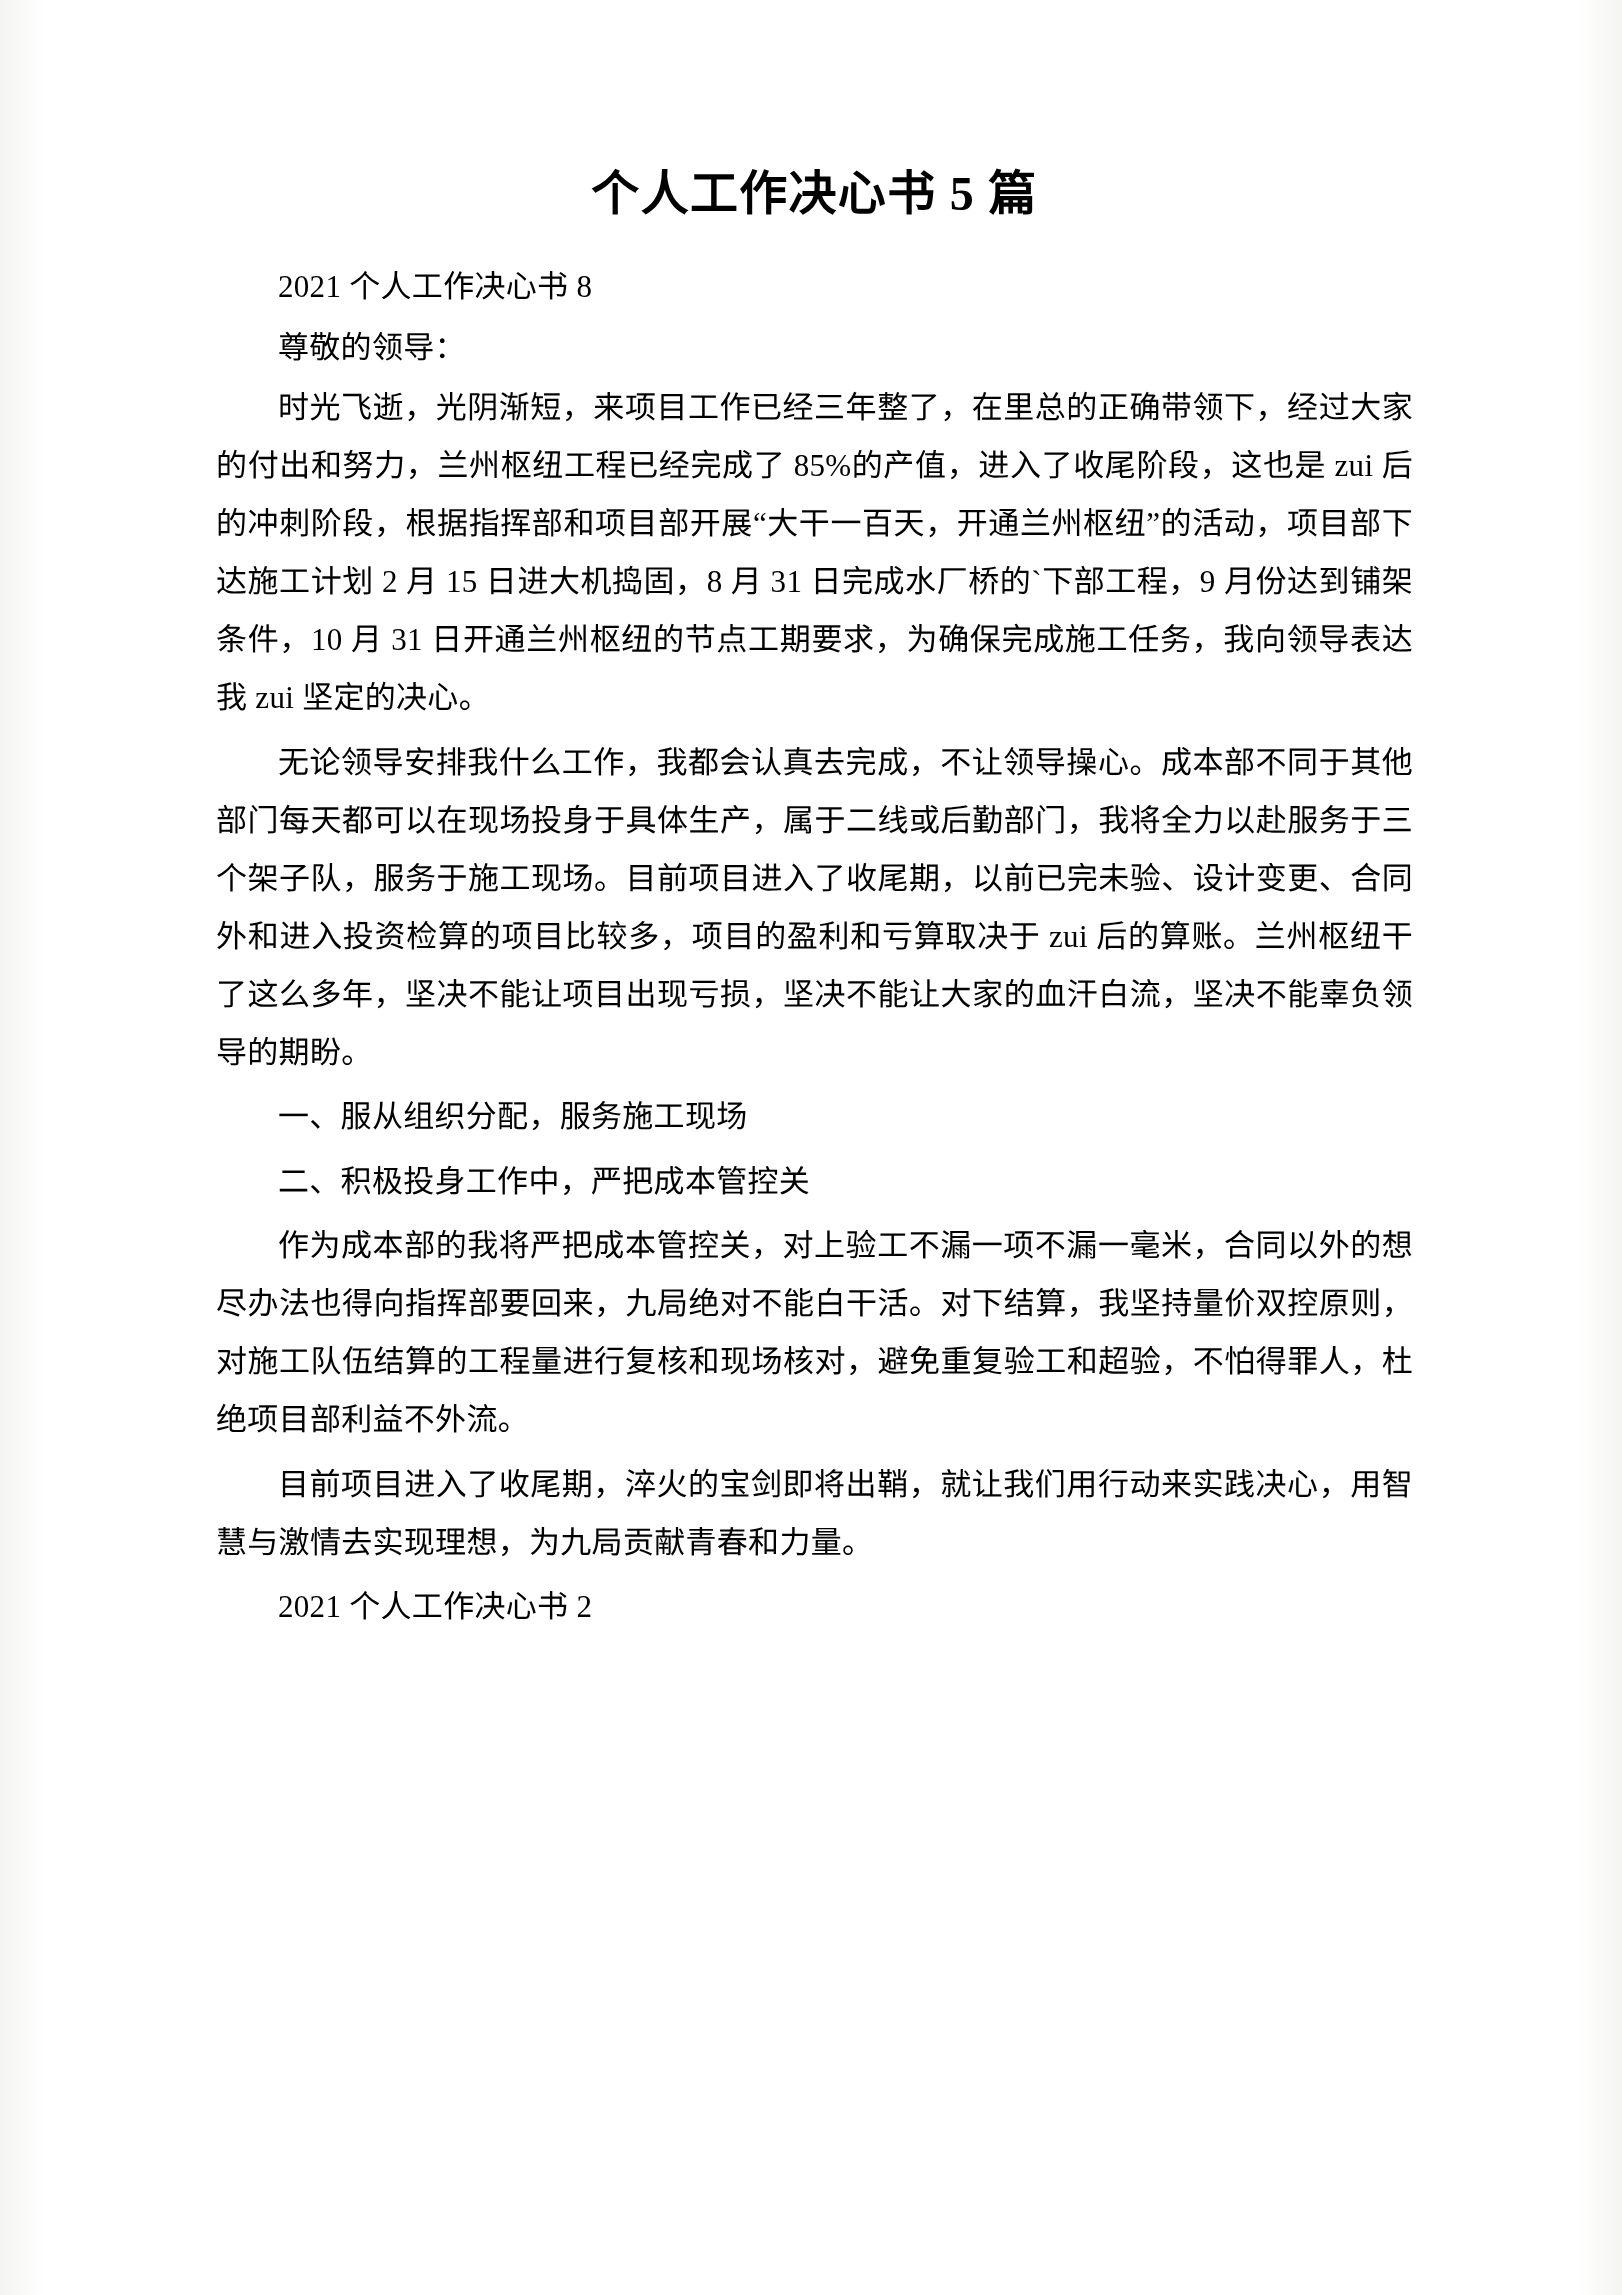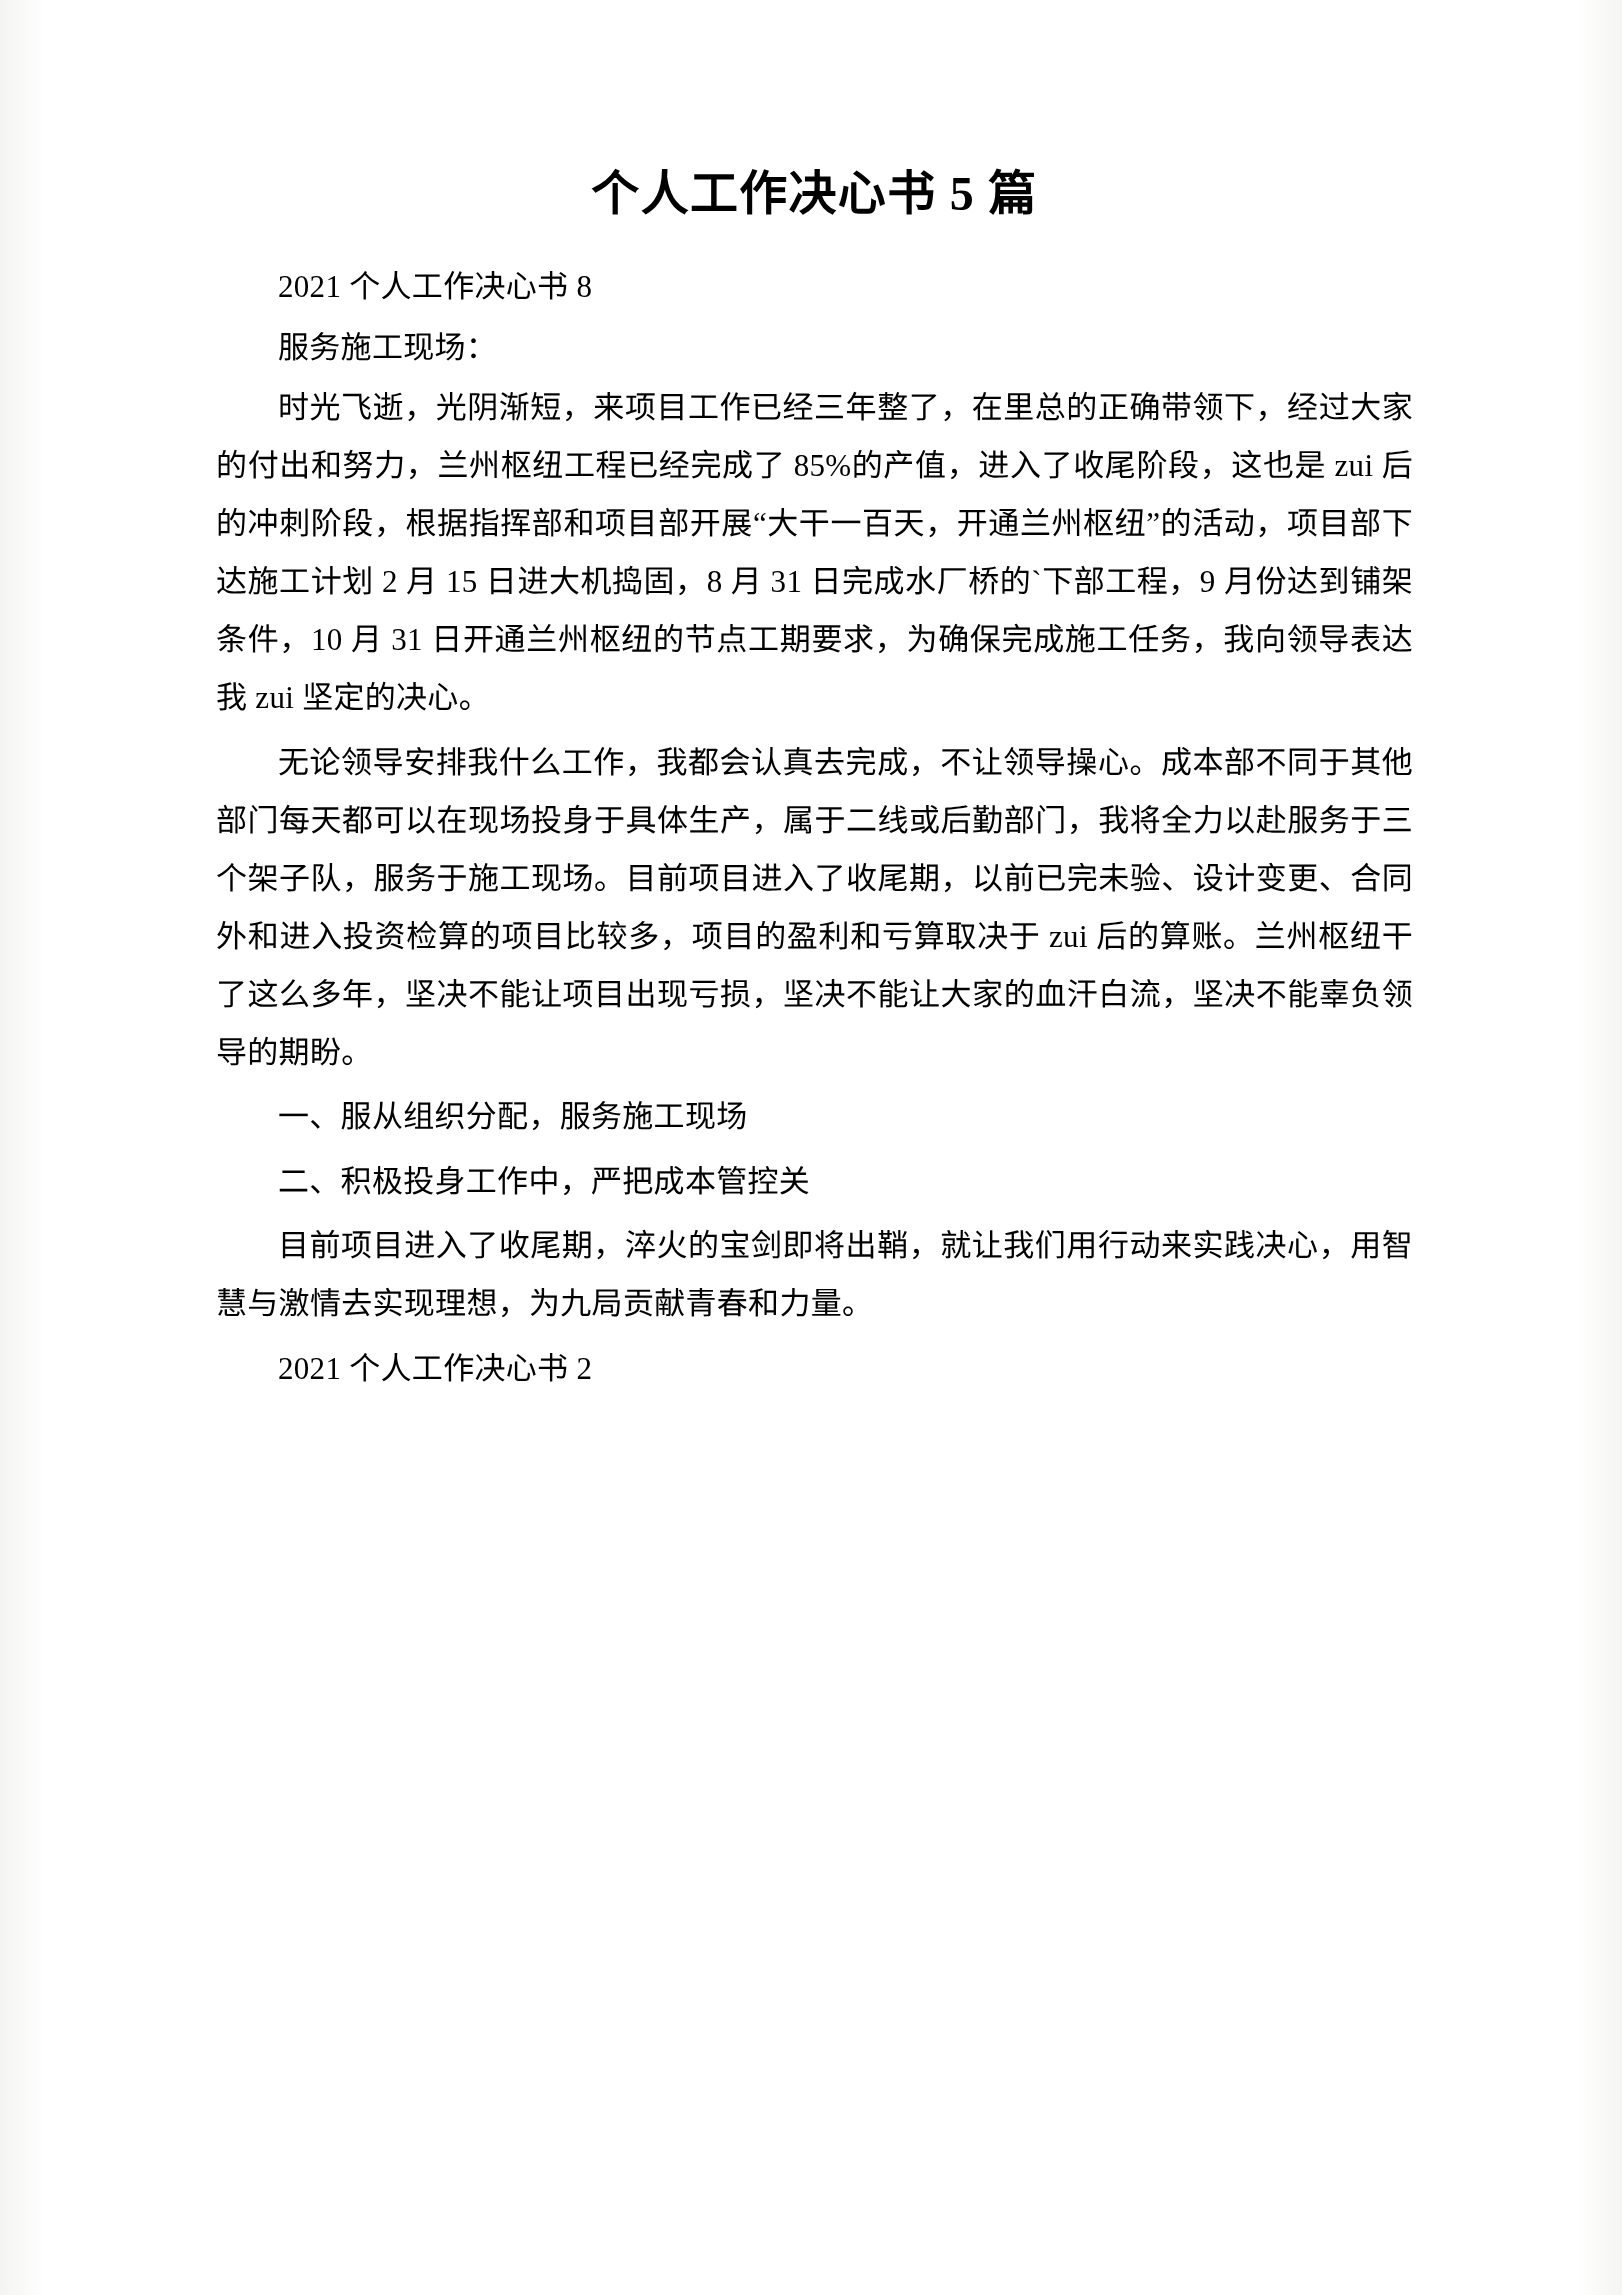--- a/index.html
+++ b/index.html
@@ -82,30 +82,31 @@
 </head>
 <body style="color: rgb(0, 0, 0);">
 
 <div id="page" style="background: #737373;">
   <div id="content">
 
     <h1 class="doc-title">个人工作决心书 5 篇</h1>
 
     <p class="para short tight">2021 个人工作决心书 8</p>
 
-    <p class="para short tight">服务施工现场：</p>
+    <p class="para short tight">尊敬的领导：</p>
 
     <p class="para">时光飞逝，光阴渐短，来项目工作已经三年整了，在里总的正确带领下，经过大家的付出和努力，兰州枢纽工程已经完成了 85%的产值，进入了收尾阶段，这也是 zui 后的冲刺阶段，根据指挥部和项目部开展“大干一百天，开通兰州枢纽”的活动，项目部下达施工计划 2 月 15 日进大机捣固，8 月 31 日完成水厂桥的`下部工程，9 月份达到铺架条件，10 月 31 日开通兰州枢纽的节点工期要求，为确保完成施工任务，我向领导表达我 zui 坚定的决心。</p>
 
     <p class="para">无论领导安排我什么工作，我都会认真去完成，不让领导操心。成本部不同于其他部门每天都可以在现场投身于具体生产，属于二线或后勤部门，我将全力以赴服务于三个架子队，服务于施工现场。目前项目进入了收尾期，以前已完未验、设计变更、合同外和进入投资检算的项目比较多，项目的盈利和亏算取决于 zui 后的算账。兰州枢纽干了这么多年，坚决不能让项目出现亏损，坚决不能让大家的血汗白流，坚决不能辜负领导的期盼。</p>
 
     <p class="para heading">一、服从组织分配，服务施工现场</p>
 
     <p class="para heading">二、积极投身工作中，严把成本管控关</p>
 
+    <p class="para">作为成本部的我将严把成本管控关，对上验工不漏一项不漏一毫米，合同以外的想尽办法也得向指挥部要回来，九局绝对不能白干活。对下结算，我坚持量价双控原则，对施工队伍结算的工程量进行复核和现场核对，避免重复验工和超验，不怕得罪人，杜绝项目部利益不外流。</p>
 
 
 
     <p class="para">目前项目进入了收尾期，淬火的宝剑即将出鞘，就让我们用行动来实践决心，用智慧与激情去实现理想，为九局贡献青春和力量。</p>
 
     <p class="para short">2021 个人工作决心书 2</p>
 
   </div>
 </div>
 

